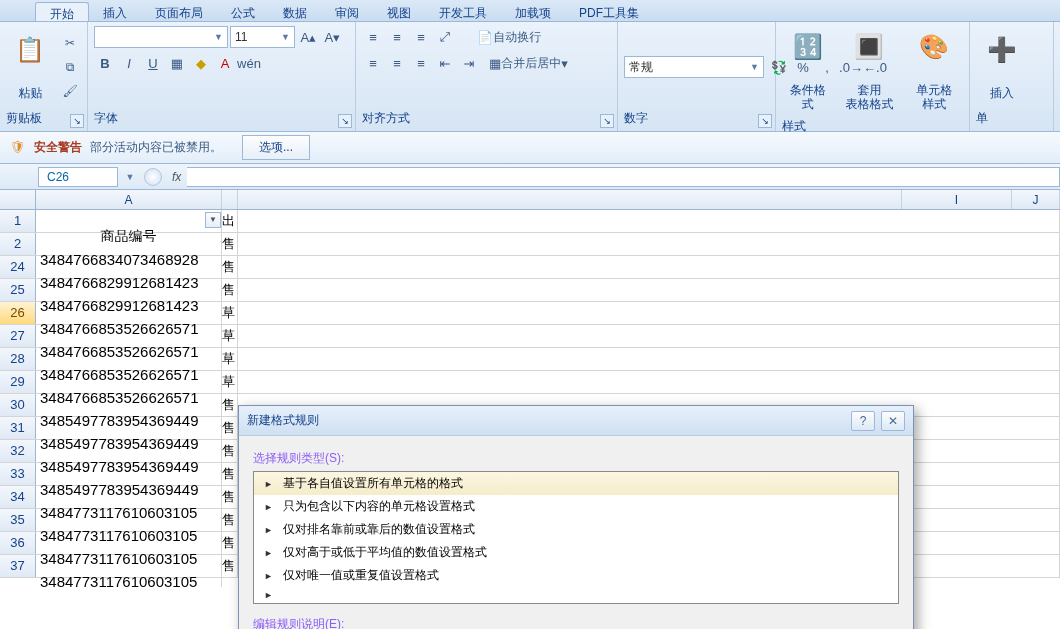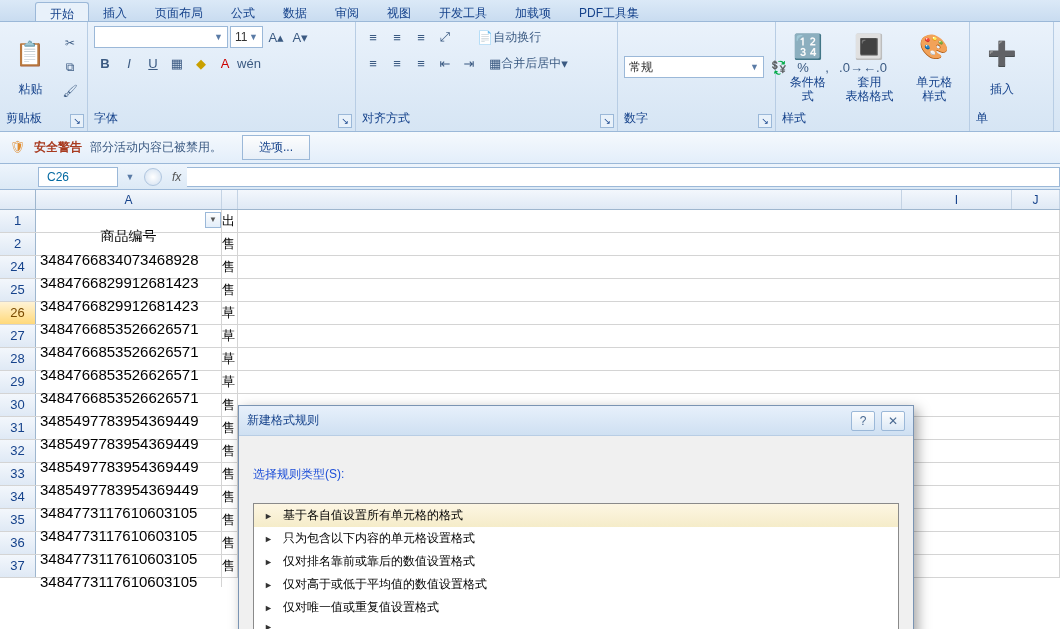--- a/index.html
+++ b/index.html
@@ -6,21 +6,21 @@
 body{background:#cfe0f2;overflow:hidden;width:1060px;height:629px}
 .tabs{display:flex;background:linear-gradient(#dbe9f7,#c9dcf0);padding:2px 0 0 35px;height:22px;border-bottom:1px solid #9bb8d8}
 .tab{padding:3px 14px;color:#15428b;cursor:pointer}
 .tab.active{background:#e8f1fa;border:1px solid #9bb8d8;border-bottom:none;border-radius:3px 3px 0 0}
 .ribbon{display:flex;background:linear-gradient(#eaf2fb,#d6e5f4);border-bottom:1px solid #9bb8d8;height:110px}
 .rgroup{border-right:1px solid #b8cde4;padding:4px 6px 2px;display:flex;flex-direction:column;justify-content:space-between;position:relative}
 .rgroup-body{display:flex;gap:4px;flex:1}
 .rgroup-label{text-align:left;color:#15428b;font-size:12px;padding:2px 0}
 .bigbtn{display:flex;flex-direction:column;align-items:center;justify-content:center;width:52px;padding:4px 2px;border:1px solid transparent;border-radius:3px}
 .bigbtn .ic{width:32px;height:32px;display:flex;align-items:center;justify-content:center;font-size:24px}
-.bigbtn span{color:#15428b;text-align:center;line-height:14px;margin-top:12px}
+.bigbtn span{color:#15428b;text-align:center;line-height:14px;margin-top:20px}
 .smallcol{display:flex;flex-direction:column;gap:2px;justify-content:center}
 .sbtn{width:22px;height:22px;border:1px solid transparent;border-radius:2px;display:flex;align-items:center;justify-content:center;color:#3b5a82;font-size:13px}
 .row{display:flex;gap:2px;align-items:center}
 .combo{height:22px;border:1px solid #9bb8d8;background:#fff;display:flex;align-items:center;padding:0 4px;color:#333}
 .combo .dd{margin-left:auto;color:#5a7ba6;font-size:9px}
 .dialoglaunch{position:absolute;right:3px;bottom:3px;width:14px;height:14px;border:1px solid #9bb8d8;font-size:9px;display:flex;align-items:center;justify-content:center;color:#15428b;background:#e8f1fa}
 .secbar{display:flex;align-items:center;background:linear-gradient(#f5f9fd,#e3eefa);border-bottom:1px solid #9bb8d8;padding:6px 10px;height:32px;gap:8px}
 .shield{width:16px;height:16px;color:#e08b2c}
 .secbar .warn{color:#a83a1f;font-weight:bold}
 .secbar .msg{color:#3b5a82}
@@ -45,21 +45,21 @@
 .cellA.hdr{text-align:center;font-family:"Microsoft YaHei";font-size:14px}
 .fbtn{position:absolute;right:0;top:2px;width:16px;height:16px;border:1px solid #9bb8d8;background:linear-gradient(#fdfdfd,#e3eefa);font-size:8px;color:#555;display:flex;align-items:center;justify-content:center}
 .cellB{width:16px;border-right:1px solid #d4d4d4;line-height:22px;font-size:13px;overflow:hidden}
 .cellrest{flex:1;border-right:1px solid #d4d4d4}
 
 .dialog{position:absolute;left:238px;top:215px;width:676px;height:414px;background:#f0f0f0;border:1px solid #7a94b3;box-shadow:4px 4px 12px rgba(0,0,0,.35)}
 .dtitle{height:30px;background:linear-gradient(#e7f0fb,#cfe0f2);display:flex;align-items:center;padding:0 8px;border-bottom:1px solid #b8cde4}
 .dtitle span{color:#15428b;flex:1}
 .dtb{width:24px;height:20px;border:1px solid #9bb8d8;background:linear-gradient(#fdfdfd,#dce9f6);margin-left:6px;display:flex;align-items:center;justify-content:center;color:#4a6a92;font-size:12px;border-radius:2px}
 .dcontent{padding:10px 14px}
-.lbl{color:#1d4ed8;margin:20px 0}
+.lbl{color:#8b5cf6;margin:4px 0}
 .rulelist{border:1px solid #8a8a8a;background:#fff;margin-top:4px}
 .ruleitem{padding:3px 10px;display:flex;align-items:center;gap:10px;font-size:13px}
 .ruleitem.sel{background:linear-gradient(#fdf6e3,#f5ecc9)}
 .tri{font-size:9px;color:#333}
 .section{margin-top:12px}
 </style>
 </head>
 <body>
 
 <div class="tabs">
@@ -98,21 +98,21 @@
     <div class="dialoglaunch">↘</div>
   </div>
 
   <div class="rgroup" style="width:268px">
     <div class="rgroup-body" style="flex-direction:column;gap:4px">
       <div class="row">
         <div class="combo" style="width:134px">
             <span></span>
             <span class="dd">▼</span>
           </div>
-        <div class="combo" style="width:33px">
+        <div class="combo" style="width:65px">
             <span>11</span>
             <span class="dd">▼</span>
           </div>
         <div class="sbtn">A▴</div>
         <div class="sbtn">A▾</div>
       </div>
       <div class="row">
         <div class="sbtn" style="font-weight:bold">B</div>
         <div class="sbtn" style="font-style:italic">I</div>
         <div class="sbtn" style="text-decoration:underline">U</div>

